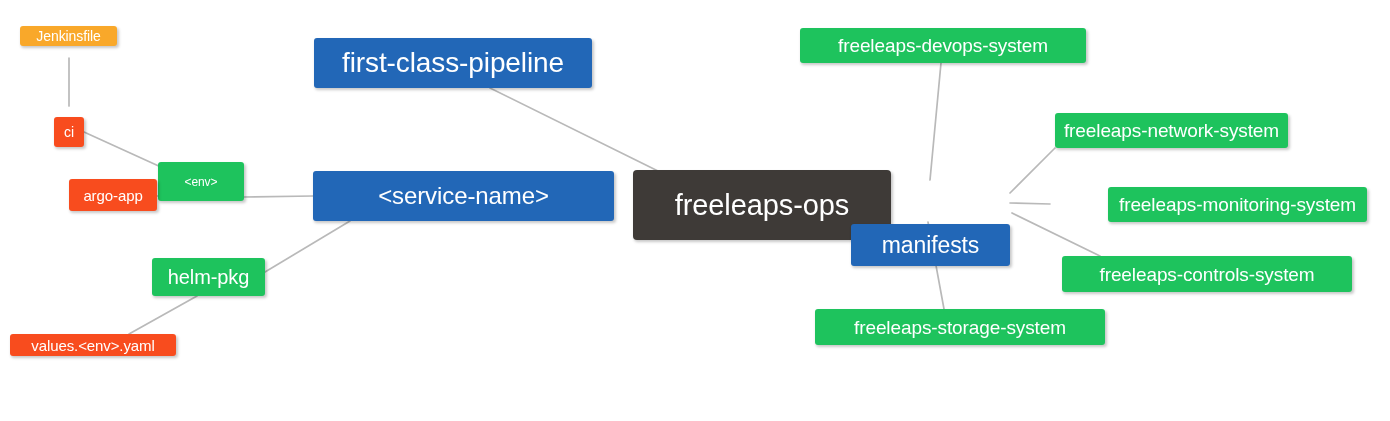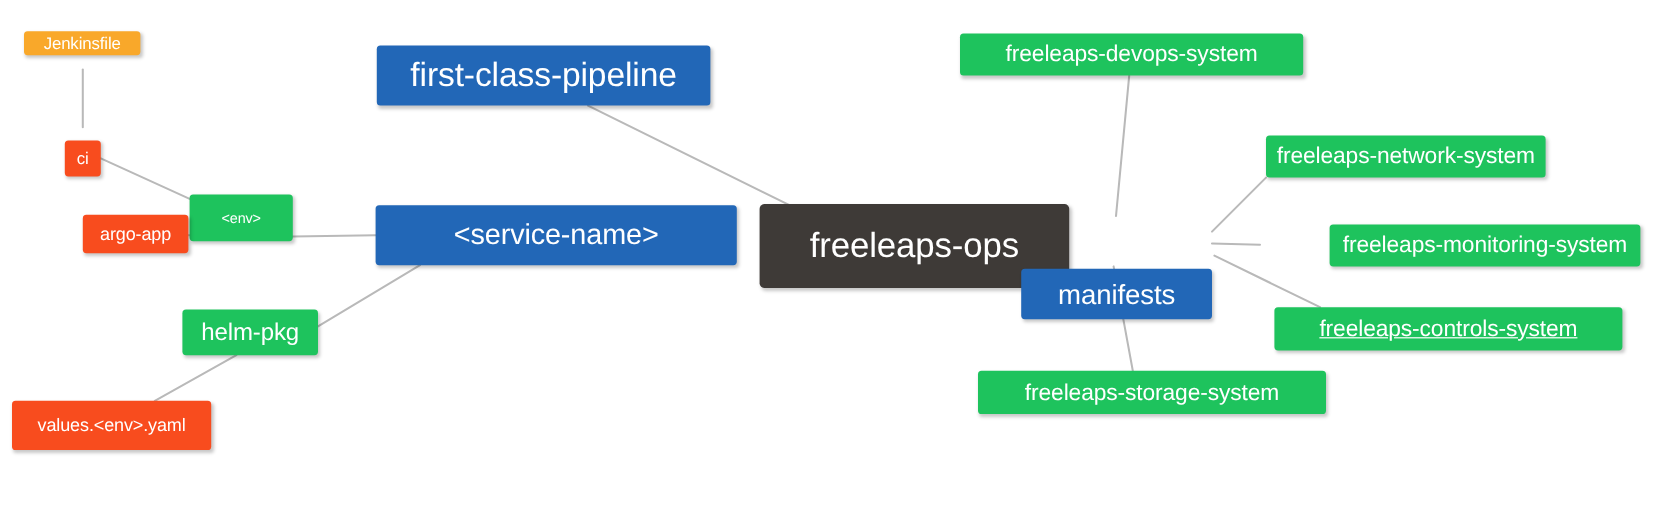--- a/index.html
+++ b/index.html
@@ -80,20 +80,20 @@
   <div id="node-layer">
       <div class="node root" style="left: 585px; top: 170px; width: 258px; height: 70px; font-size: 29px;">freeleaps-ops</div>
       <div class="node blue" style="left: 313px; top: 171px; width: 301px; height: 50px; font-size: 24px;">&lt;service-name&gt;</div>
       <div class="node blue" style="left: 314px; top: 38px; width: 278px; height: 50px; font-size: 28px;">first-class-pipeline</div>
       <div class="node blue" style="left: 851px; top: 180px; width: 159px; height: 42px; font-size: 23px; margin-top: 44px;">manifests</div>
       <div class="node green" style="left: 158px; top: 162px; width: 86px; height: 39px; font-size: 12px;">&lt;env&gt;</div>
       <div class="node green" style="left: 152px; top: 258px; width: 113px; height: 38px; font-size: 20px;">helm-pkg</div>
       <div class="node green" style="left: 800px; top: 28px; width: 286px; height: 35px; font-size: 19px;">freeleaps-devops-system</div>
       <div class="node green" style="left: 1055px; top: 113px; width: 233px; height: 35px; font-size: 19px;">freeleaps-network-system</div>
       <div class="node green" style="left: 1108px; top: 187px; width: 259px; height: 35px; font-size: 19px;">freeleaps-monitoring-system</div>
-      <div class="node green" style="left: 1062px; top: 256px; width: 290px; height: 36px; font-size: 19px; text-decoration: underline;">freeleaps-controls-system</div>
+      <div class="node green" style="left: 1062px; top: 256px; width: 290px; height: 36px; font-size: 19px;">freeleaps-controls-system</div>
       <div class="node green" style="left: 815px; top: 309px; width: 290px; height: 36px; font-size: 19px;">freeleaps-storage-system</div>
       <div class="node orange" style="left: 20px; top: 26px; width: 97px; height: 20px; font-size: 14px;">Jenkinsfile</div>
       <div class="node red" style="left: 54px; top: 117px; width: 30px; height: 30px; font-size: 14px;">ci</div>
       <div class="node red" style="left: 33px; top: 179px; width: 88px; height: 32px; font-size: 15px; margin-left: 36px;">argo-app</div>
-      <div class="node red" style="left: 10px; top: 334px; width: 166px; height: 41px; font-size: 15px;">values.&lt;env&gt;.yaml</div>
+      <div class="node red" style="left: 10px; top: 334px; width: 166px; height: 22px; font-size: 15px;">values.&lt;env&gt;.yaml</div>
     </div>
 </div>
 
 </body></html>

